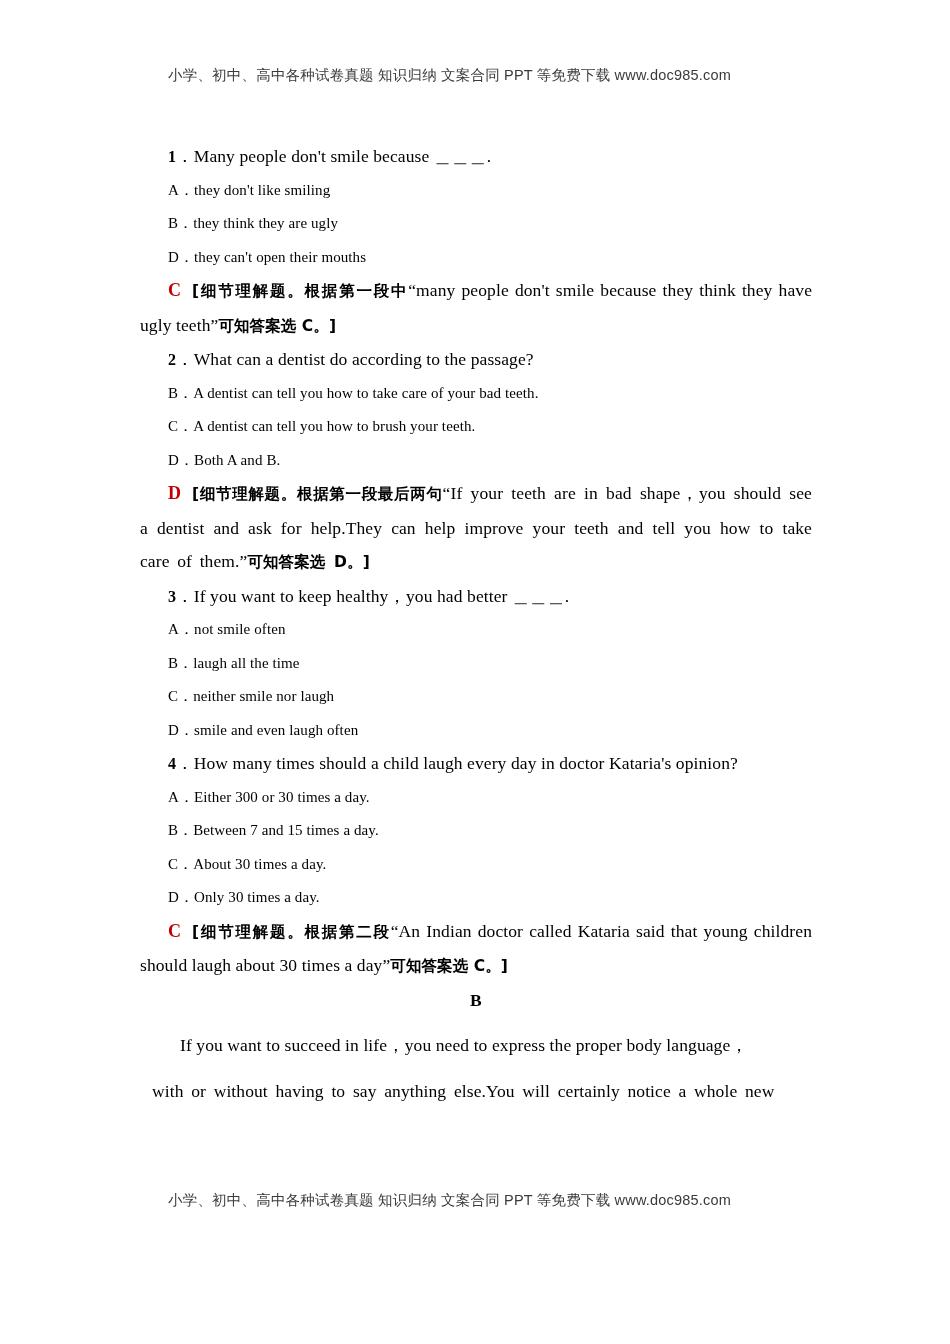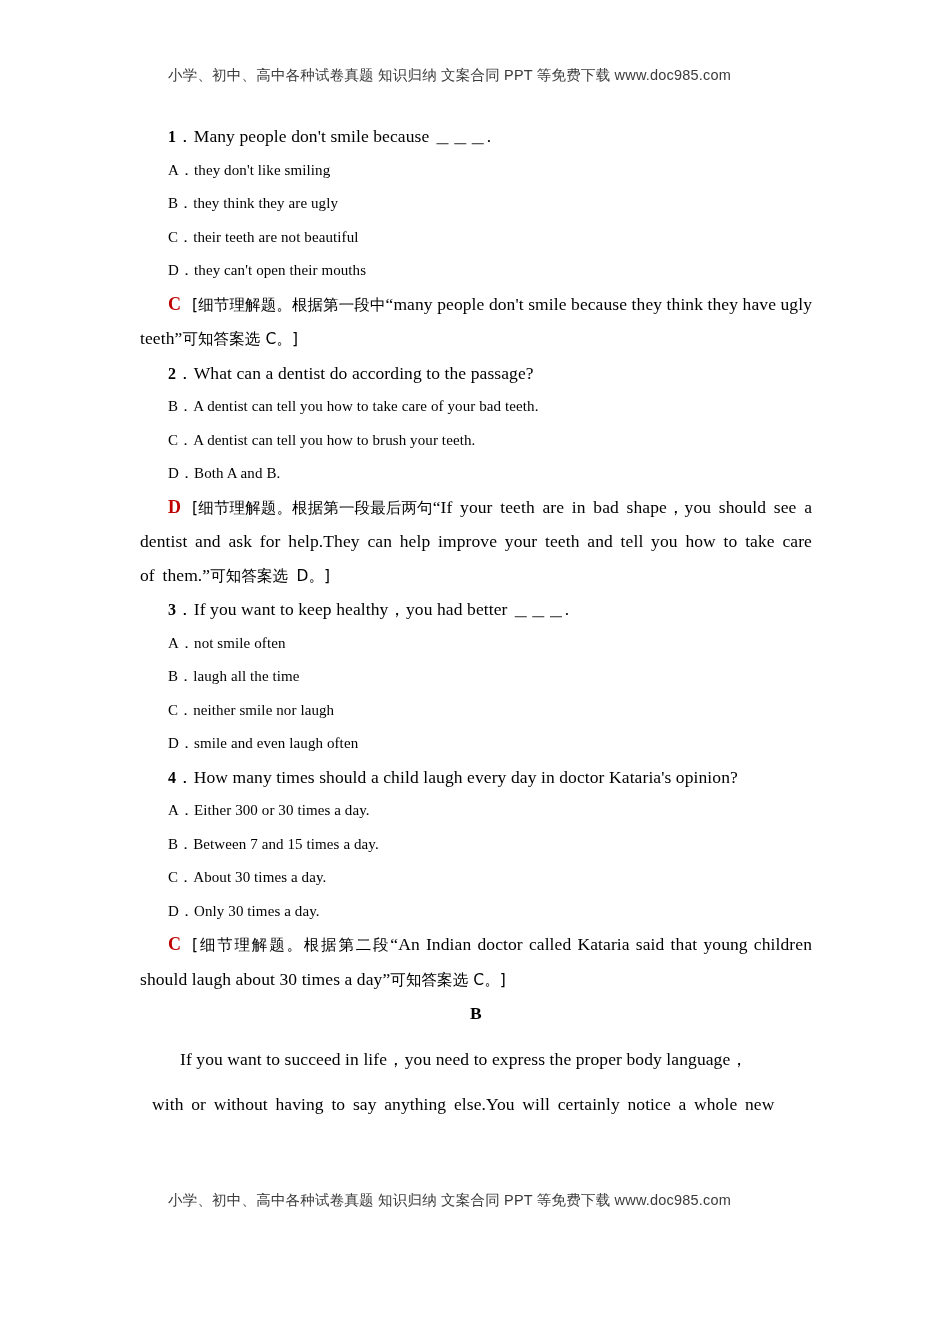--- a/index.html
+++ b/index.html
@@ -32,21 +32,21 @@
     top: 66px;
     left: 168px;
   }
   .watermark-bottom {
     position: absolute;
     top: 1191px;
     left: 168px;
   }
   .content {
     position: absolute;
-    top: 120px;
+    top: 140px;
     left: 140px;
     width: 672px;
   }
   .q-stem {
     font-size: 17.5px;
     line-height: 33.5px;
     text-indent: 28px;
     margin: 0;
     letter-spacing: 0.1px;
   }
@@ -71,21 +71,21 @@
     letter-spacing: 0.1px;
   }
   .ans {
     color: #c00000;
     font-weight: bold;
     font-size: 18px;
     padding-right: 11px;
   }
   .cn {
     font-family: "DejaVu Sans", sans-serif;
-    font-weight: normal;
+    font-weight: bold;
     font-size: 15.5px;
   }
   .section-label {
     font-size: 17.5px;
     line-height: 33.5px;
     font-weight: bold;
     text-align: center;
     margin: 0;
     letter-spacing: 0.1px;
   }
@@ -109,21 +109,20 @@
 
 <div class="page">
 
   <div class="watermark watermark-top">小学、初中、高中各种试卷真题 知识归纳 文案合同 PPT 等免费下载  www.doc985.com</div>
 
   <div class="content">
 
     <p class="q-stem"><span class="q-num">1</span><span>．</span><span>Many people don't smile because ＿＿＿.</span></p>
     <p class="opt">A．they don't like smiling</p>
     <p class="opt">B．they think they are ugly</p>
-    <p class="opt">C．their teeth are not beautiful</p>
     <p class="opt">D．they can't open their mouths</p>
     <p class="expl"><span class="ans">C</span><span class="cn">[细节理解题。根据第一段中</span><span>“many people don't smile because they think they have ugly teeth”</span><span class="cn">可知答案选 C。]</span></p>
 
     <p class="q-stem"><span class="q-num">2</span><span>．</span><span>What can a dentist do according to the passage?</span></p>
     <p class="opt">B．A dentist can tell you how to take care of your bad teeth.</p>
     <p class="opt">C．A dentist can tell you how to brush your teeth.</p>
     <p class="opt">D．Both A and B.</p>
     <p class="expl spread"><span class="ans">D</span><span class="cn">[细节理解题。根据第一段最后两句</span><span>“If your teeth are in bad shape，you should see a dentist and ask for help.They can help improve your teeth and tell you how to take care of them.”</span><span class="cn">可知答案选 D。]</span></p>
 
     <p class="q-stem"><span class="q-num">3</span><span>．</span><span>If you want to keep healthy，you had better ＿＿＿.</span></p>

